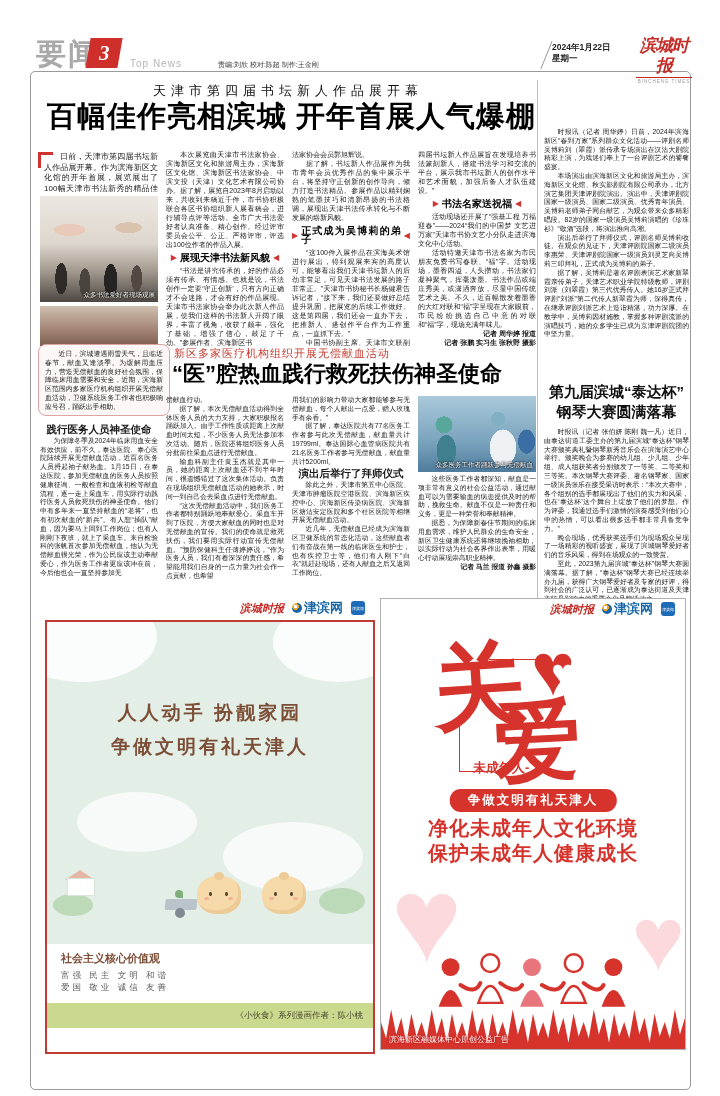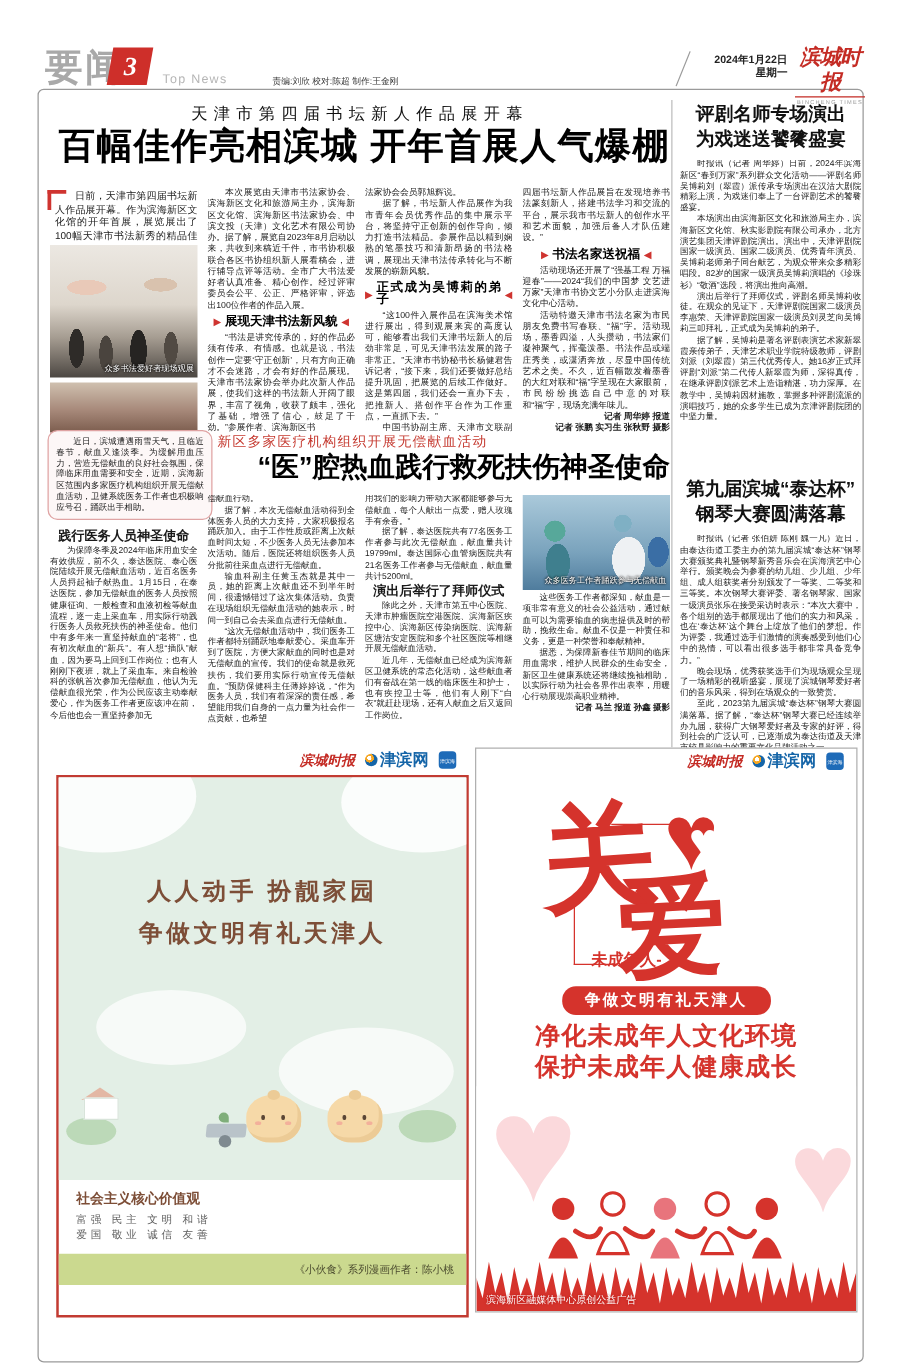--- a/index.html
+++ b/index.html
@@ -9,21 +9,21 @@
   
   .frame{left:30px;top:71px;width:659px;height:1017px;border:1px solid #9a9a9a;border-radius:5px}
   .sec-title{left:36px;top:34px;font-size:30px;font-weight:bold;color:#a9a9a9;letter-spacing:2px}
   .pagenum{left:88px;top:38px;width:32px;height:30px;background:#ce2f2a;transform:skewX(-10deg);
            display:flex;align-items:center;justify-content:center}
   .pagenum span{color:#fff;font-size:21px;font-weight:bold;font-style:italic;transform:skewX(10deg);
                 font-family:"Liberation Serif","DejaVu Serif",serif}
   .sec-en{left:130px;top:58px;font-size:10px;color:#b5b5b5;letter-spacing:1px}
   .credits{left:218px;top:60px;font-size:7px;color:#3a3a3a}
   .hdr-slash{left:546px;top:40px;width:1px;height:30px;background:#9a9a9a;transform:rotate(22deg)}
-  .date-block{left:552px;top:42px;width:78px;text-align:right;font-size:8.5px;line-height:11px;font-weight:bold;color:#222}
+  .date-block{left:552px;top:42px;width:78px;font-size:8.5px;line-height:11px;font-weight:bold;color:#222}
   .masthead{left:636px;top:36px;width:56px;text-align:center}
   .masthead .mh{color:#c42b24;font-size:17px;font-weight:900;font-style:italic;letter-spacing:-1px;line-height:20px}
   .masthead .mh-sub{display:block;font-size:4.5px;color:#999;border-top:1px solid #c42b24;margin-top:1px;padding-top:1px;letter-spacing:1px}
   
   .jp{font-size:7px;line-height:9px;text-align:justify;color:#1a1a1a}
   .jp p{margin:0;text-indent:2em}
   .jp68{font-size:6.8px;line-height:8.8px;text-align:justify;color:#1a1a1a}
   .jp68 p{margin:0;text-indent:2em}
   .clip{overflow:hidden}
   .byline{font-weight:bold;text-align:right;text-indent:0 !important}
@@ -51,21 +51,21 @@
   .subhead-arrow .sh{font-weight:bold;font-size:10px;color:#000}
   
   .sb-divider{left:537px;top:80px;width:1px;height:518px;background:#bdbdbd}
   .sidebar{left:544px;top:80px;width:145px;height:520px}
   .sb-title{width:100%;text-align:center;font-weight:bold;font-size:15px;line-height:20px;color:#111}
   
   .blood-art{left:36px;top:344px;width:500px;height:258px}
   .intro-box{left:2px;top:0;width:132px;height:72px;border:1px solid #dfa3a3;border-radius:8px;background:#fdf7f7;
              padding:5px 6px;box-sizing:border-box}
   .kicker-blood{left:138px;top:2px;width:362px;font-size:11px;color:#c5392f;letter-spacing:1px}
-  .headline-blood{left:136px;top:15px;width:364px;text-align:right;font-size:22px;font-weight:900;color:#000;white-space:nowrap}
+  .headline-blood{left:136px;top:15px;width:364px;text-align:left;font-size:22px;font-weight:900;color:#000;white-space:nowrap}
   .bcol{top:52px;width:118px;height:206px}
   .bc2{left:130px}.bc3{left:256px}.bc4{left:382px}
   .bc1{left:4px;top:78px;width:118px;height:180px}
   .plain-sh{font-weight:bold;font-size:10.5px;text-align:center;text-indent:0 !important;margin:3px 0 !important}
   .photo-blood{position:relative;width:118px;height:76px;margin-bottom:3px;background:
      radial-gradient(circle 12px at 22% 38%, #57a89a 70%, rgba(0,0,0,0) 71%),
      radial-gradient(ellipse 16px 26px at 24% 72%, #3f7f8e 60%, rgba(0,0,0,0) 61%),
      radial-gradient(circle 10px at 68% 30%, #7fb0c4 70%, rgba(0,0,0,0) 71%),
      radial-gradient(ellipse 22px 30px at 72% 68%, #eef1f3 60%, rgba(0,0,0,0) 61%),
      radial-gradient(ellipse 14px 20px at 92% 60%, #3a6ea5 60%, rgba(0,0,0,0) 61%),
@@ -181,24 +181,20 @@
     </div>
     <p>活动现场还开展了“强基工程 万福迎春”——2024“我们的中国梦 文艺进万家”天津市书协文艺小分队走进滨海文化中心活动。</p>
     <p>活动特邀天津市书法名家为市民朋友免费书写春联、“福”字。活动现场，墨香四溢，人头攒动，书法家们凝神聚气，挥毫泼墨。书法作品或端庄秀美，或潇洒奔放，尽显中国传统艺术之美。不久，近百幅散发着墨香的大红对联和“福”字呈现在大家眼前，市民纷纷挑选自己中意的对联和“福”字，现场充满年味儿。</p>
     <p class="byline">记者 周华婷 报道</p>
     <p class="byline">记者 张鹏 实习生 张秋野 摄影</p>
   </div>
 </div>
 
 <div class="abs sb-divider"></div>
 <div class="abs sidebar">
-  <div class="abs sb-title" style="top:2px">
-    <div>评剧名师专场演出</div>
-    <div>为戏迷送饕餮盛宴</div>
-  </div>
   <div class="abs jp68 clip" style="top:48px;width:145px;height:250px">
     <p>时报讯（记者 周华婷）日前，2024年滨海新区“春到万家”系列群众文化活动——评剧名师吴博莉刘（翠霞）派传承专场演出在汉沽大剧院精彩上演，为戏迷们奉上了一台评剧艺术的饕餮盛宴。</p>
     <p>本场演出由滨海新区文化和旅游局主办，滨海新区文化馆、秋实影剧院有限公司承办，北方演艺集团天津评剧院演出。演出中，天津评剧院国家一级演员、国家二级演员、优秀青年演员、吴博莉老师弟子同台献艺，为观众带来众多精彩唱段。82岁的国家一级演员吴博莉演唱的《珍珠衫》“敬酒”选段，将演出推向高潮。</p>
     <p>演出后举行了拜师仪式，评剧名师吴博莉收徒。在观众的见证下，天津评剧院国家二级演员李惠荣、天津评剧院国家一级演员刘灵芝向吴博莉三叩拜礼，正式成为吴博莉的弟子。</p>
     <p>据了解，吴博莉是著名评剧表演艺术家新翠霞亲传弟子，天津艺术职业学院特级教师，评剧刘派（刘翠霞）第三代优秀传人。她16岁正式拜评剧“刘派”第二代传人新翠霞为师，深得真传，在继承评剧刘派艺术上造诣精湛，功力深厚。在教学中，吴博莉因材施教，掌握多种评剧流派的演唱技巧，她的众多学生已成为京津评剧院团的中坚力量。</p>
   </div>
   <div class="abs sb-title" style="top:302px">
     <div>第九届滨城“泰达杯”</div>
     <div>钢琴大赛圆满落幕</div>
   </div>

